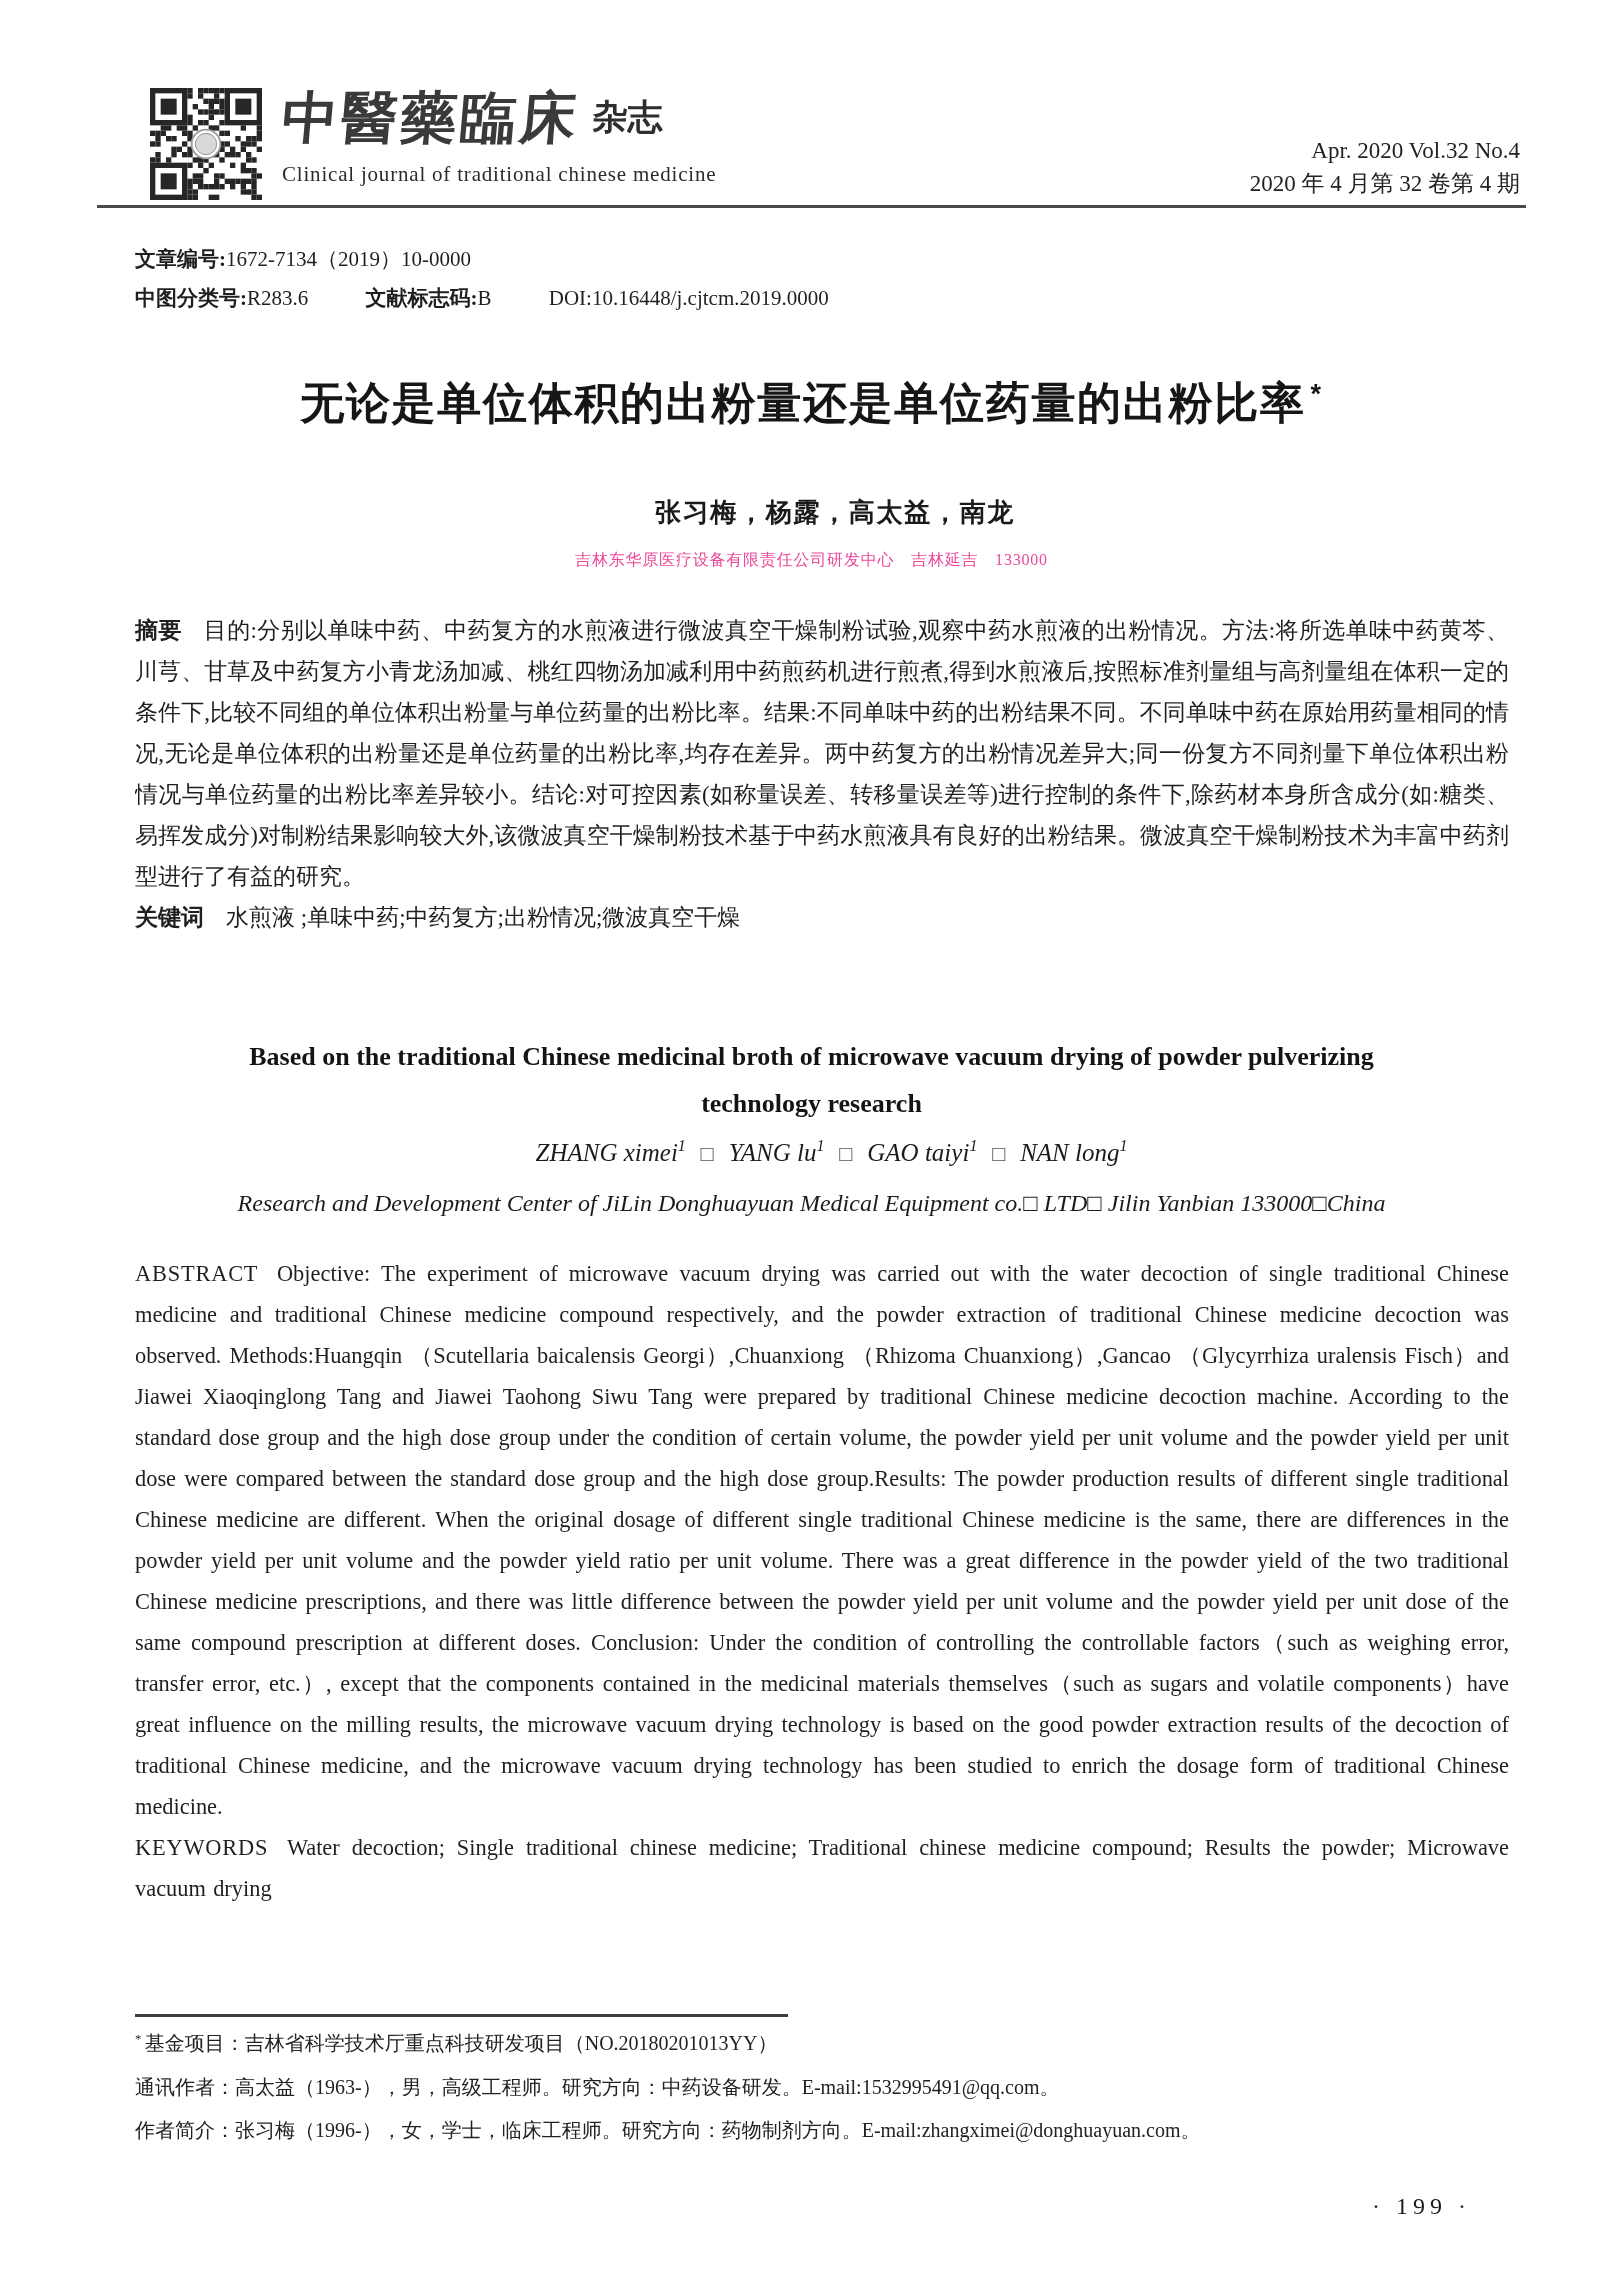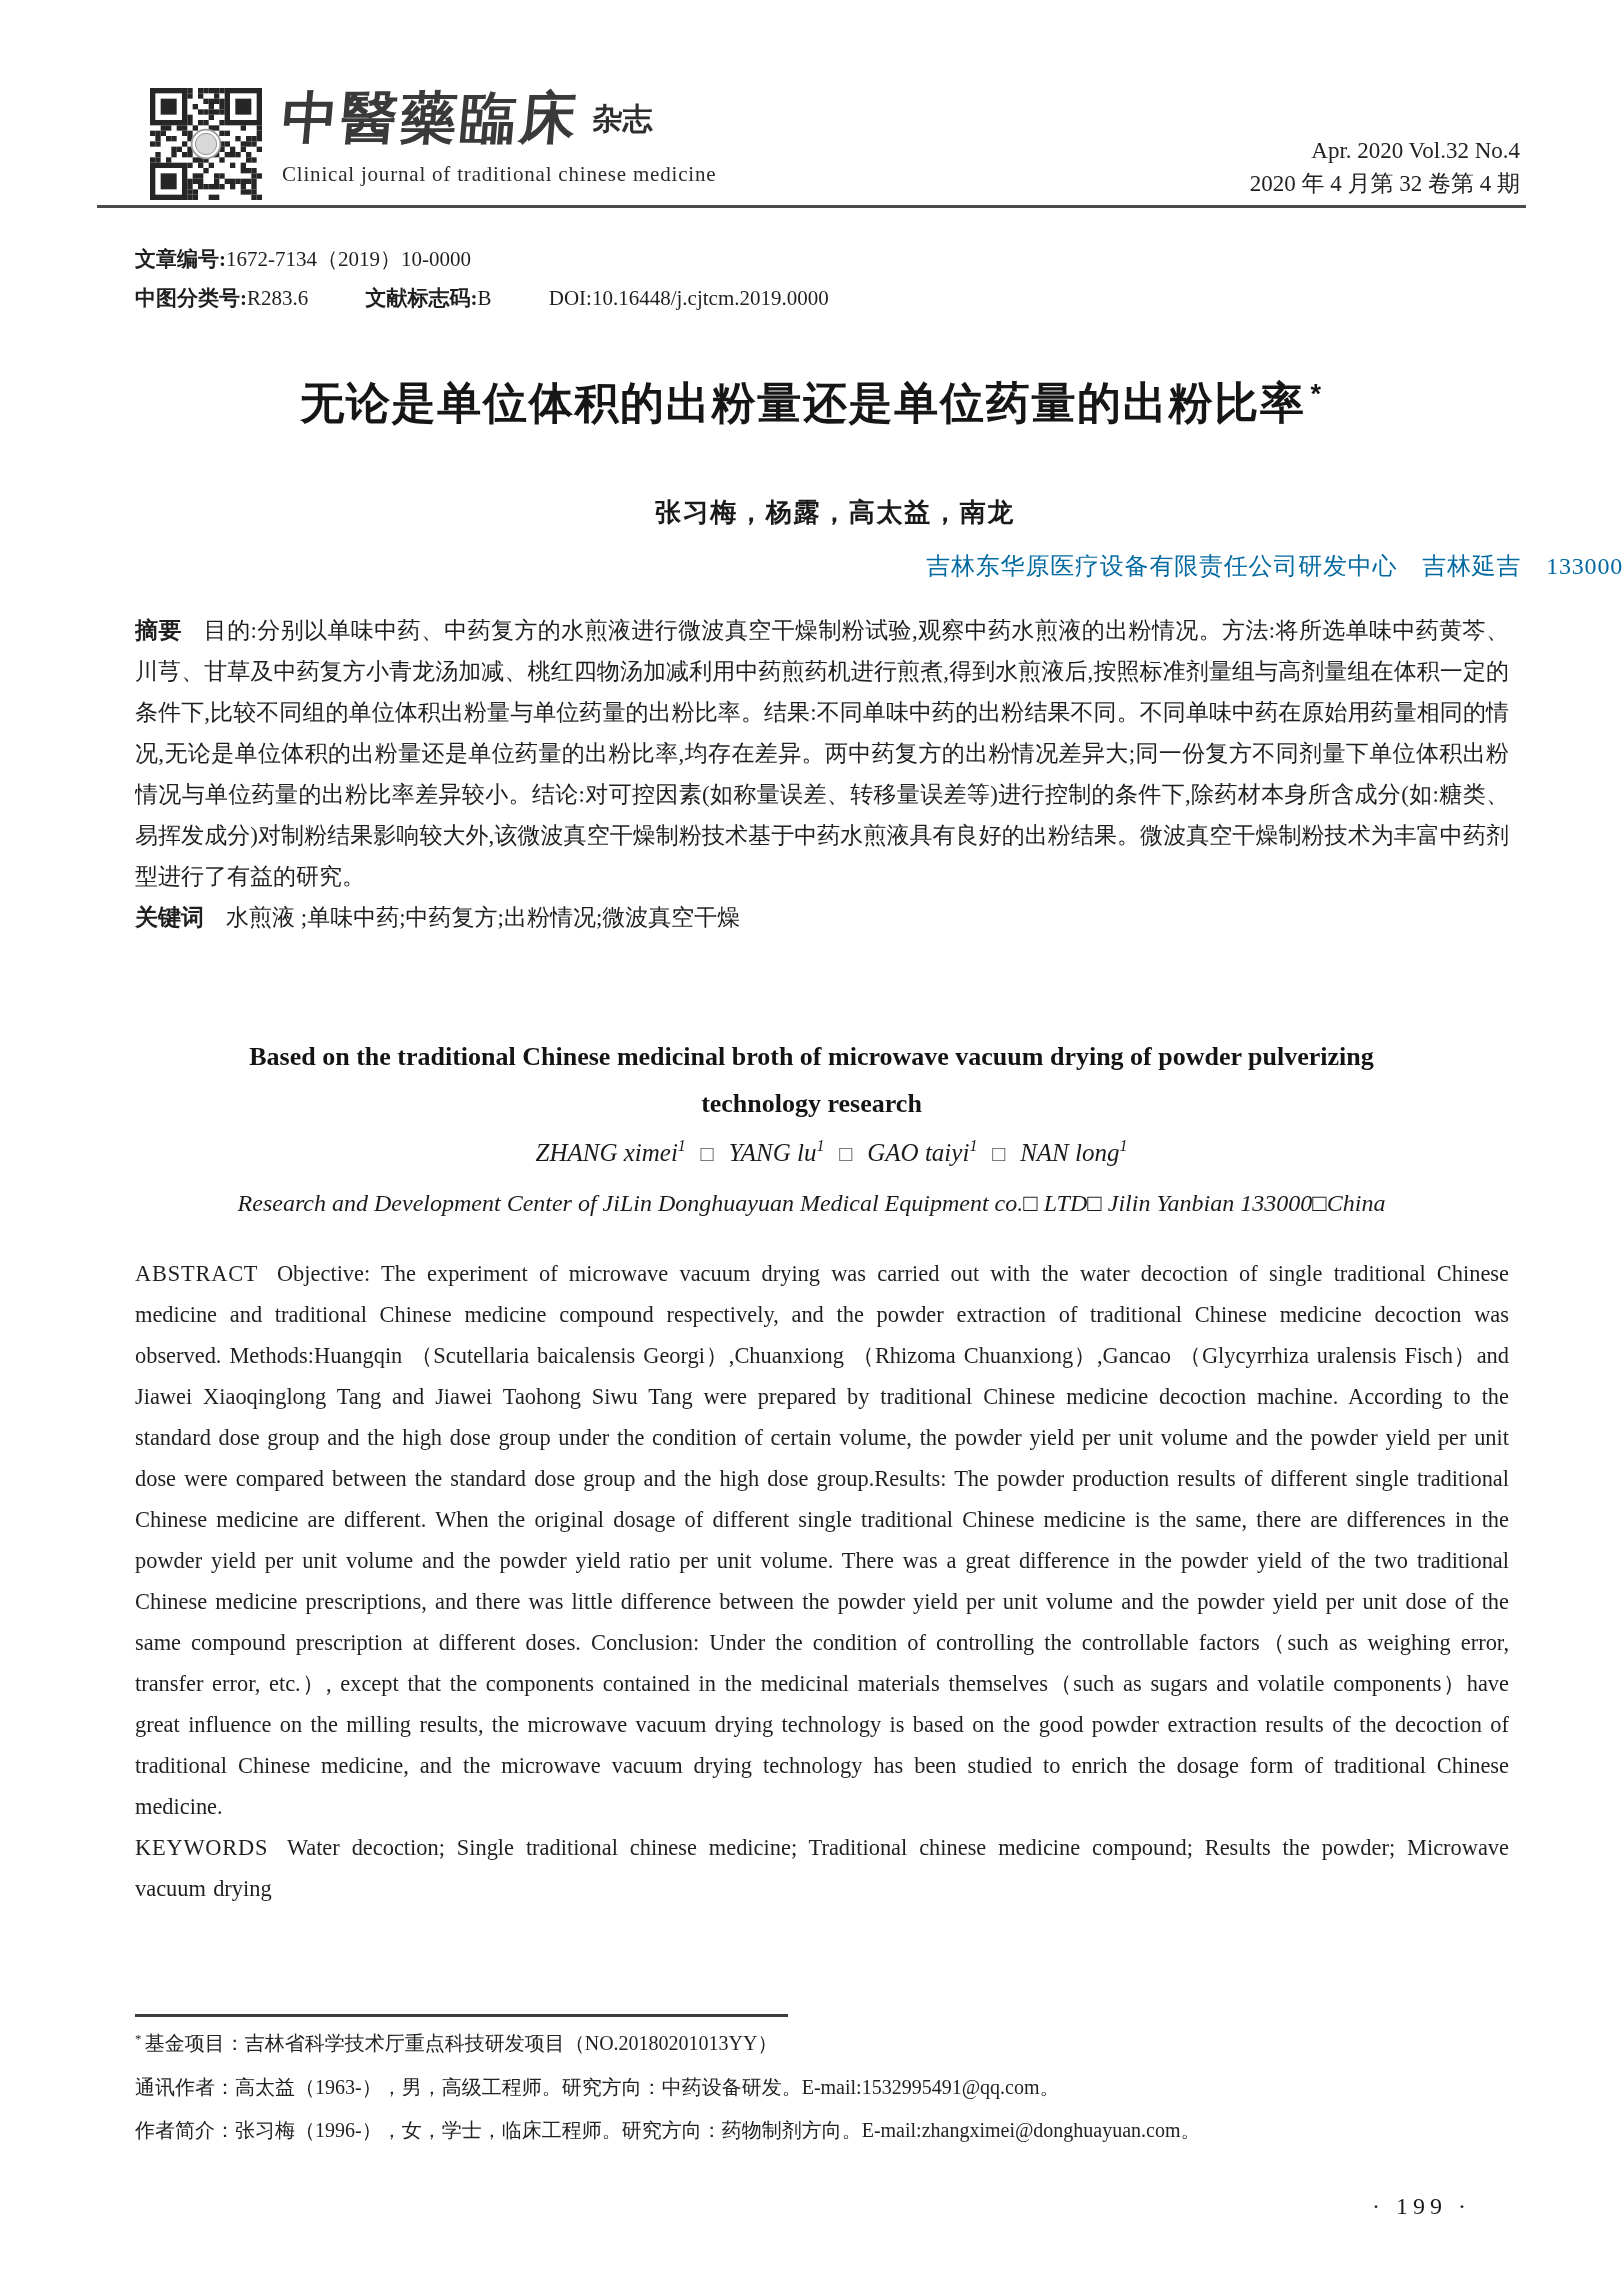--- a/index.html
+++ b/index.html
@@ -13,21 +13,21 @@
   
   .qr { position:absolute; left:150px; top:88px; width:112px; height:112px; }
   .brand { position:absolute; left:282px; top:81px; }
   .logo-line { white-space:nowrap; }
   .logo-zh {
     font-size:56px; font-weight:bold; color:#3a3a3a;
     display:inline-block; transform:skewX(-5deg); letter-spacing:3.4px;
   }
   .logo-suffix {
     font-family:"Liberation Sans","DejaVu Sans",sans-serif;
-    font-size:30px; font-weight:bold; color:#2e2e2e; margin-left:13.5px;
+    font-size:35px; font-weight:bold; color:#2e2e2e; margin-left:13.5px;
     vertical-align:8.5px;
   }
   .journal-en { font-size:21px; color:#2b2b2b; margin-top:5px; letter-spacing:0.8px; }
   .issue { position:absolute; right:103px; top:134px; text-align:right;
            font-size:23px; line-height:33px; color:#222; }
   .header-rule { position:absolute; left:97px; right:97px; top:205px;
                  height:2.5px; background:#4a4a4a; }
 
   
   .meta { position:absolute; left:135px; top:240px; font-size:21px; line-height:39px; }
@@ -39,22 +39,22 @@
     position:absolute; left:0; right:0; top:374px; text-align:center;
     font-family:"Liberation Sans","DejaVu Sans",sans-serif;
     font-size:44px; font-weight:bold; color:#161616; letter-spacing:1.7px;
   }
   .title-zh sup { font-size:27px; font-weight:bold; vertical-align:15px; margin-left:5px; }
   .authors-zh {
     position:absolute; left:0; right:0; top:495px; text-align:center;
     font-family:"Liberation Sans","DejaVu Sans",sans-serif;
     font-size:26px; font-weight:bold; color:#1a1a1a; letter-spacing:1.7px;padding-left:47px;
   }
-  .affil-zh { position:absolute; left:0; right:0; top:550px; text-align:right;
-              font-size:24px; color:#0369a1; letter-spacing:0.8px; }
+  .affil-zh { position:absolute; left:0; right:0; top:550px; text-align:center;
+              font-size:16px; color:#ec4899; letter-spacing:0.8px; }
 
   
   .zh-block { position:absolute; left:135px; width:1374px; top:610px; height:406px; overflow:hidden; }
   .abstract-zh { font-size:23px; line-height:41px; text-align:justify; text-justify:inter-ideograph; }
   .lbl-zh { font-family:"Liberation Sans","DejaVu Sans",sans-serif;
             font-weight:bold; margin-right:22px; }
   .keywords-zh { font-size:23px; line-height:41px; margin-top:0; }
 
   
   .title-en { position:absolute; left:76px; right:76px; top:1033px; text-align:center;

